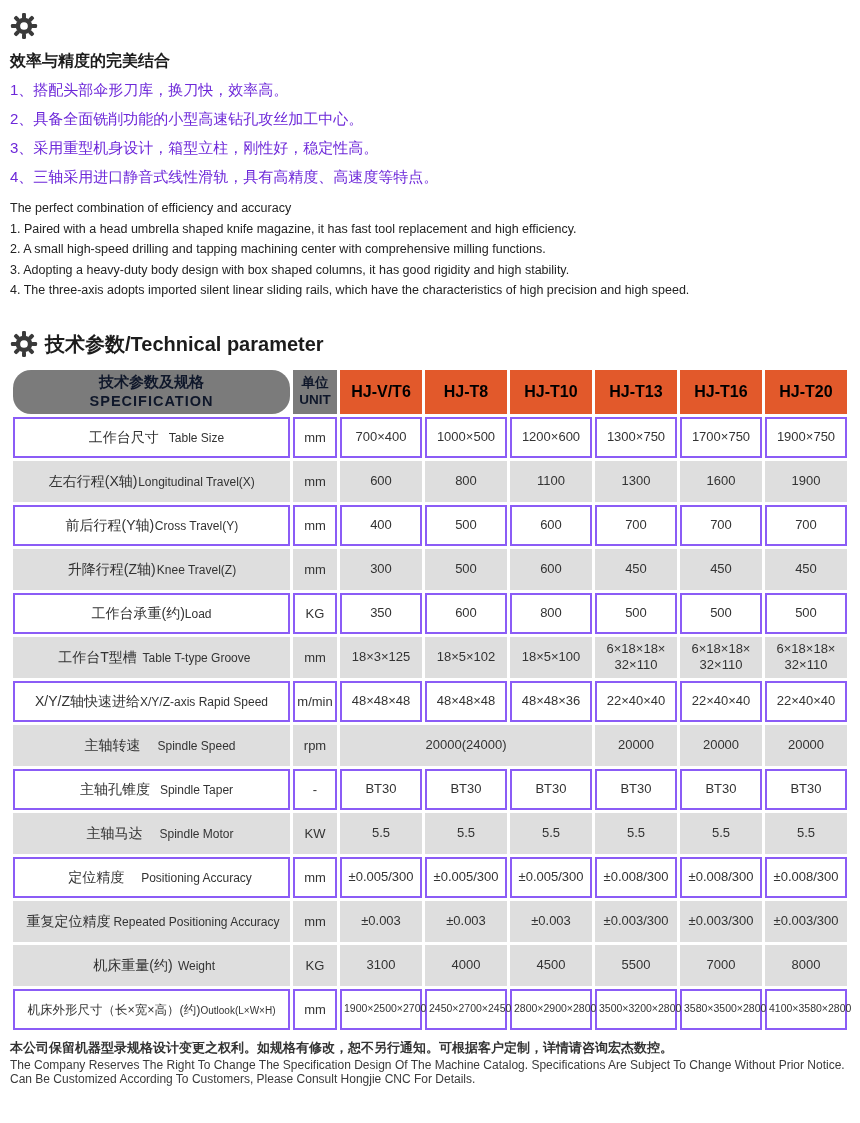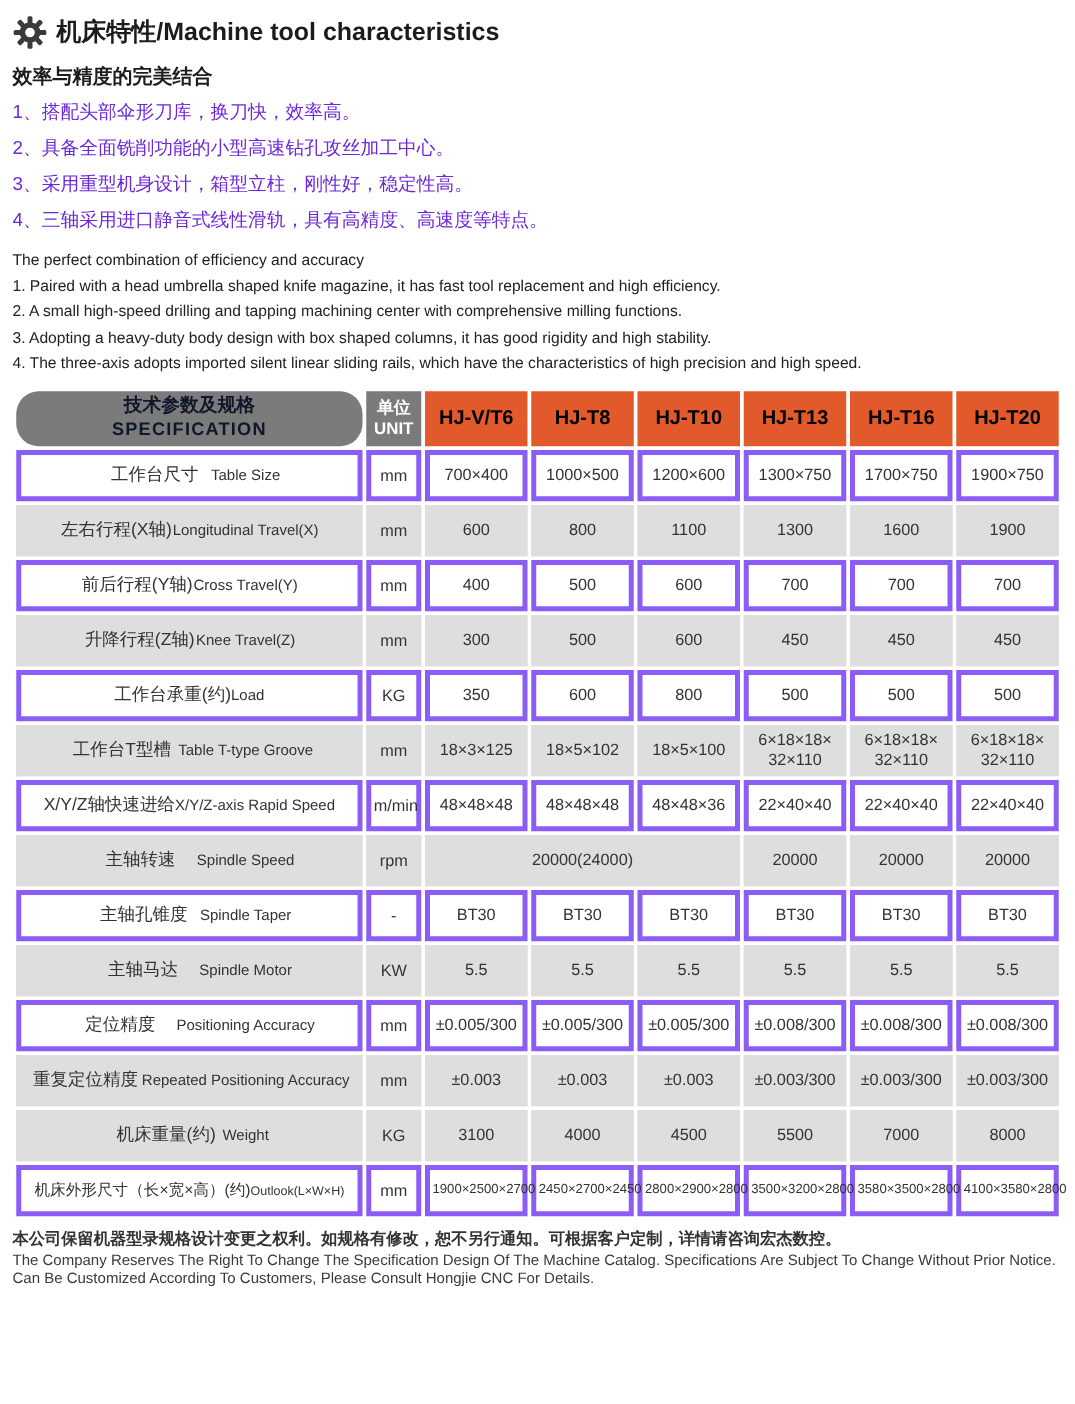--- a/index.html
+++ b/index.html
@@ -25,25 +25,25 @@
 
   .features-en{margin-top:3px;}
   .features-en div{font-size:12.5px;color:#222;line-height:20.5px;}
 
   .sec2{margin-top:29px;}
 
   table.spec{width:840px;border-collapse:separate;border-spacing:3px;table-layout:fixed;margin-top:9px;}
   table.spec th,table.spec td{padding:0 2px;vertical-align:middle;text-align:center;}
   th.spec-h{background:var(--head-gray);color:#0f172a;font-size:15px;font-weight:bold;line-height:1.3;height:44px;border-radius:18px;}
   th.spec-h .sub{letter-spacing:1px;font-size:14.5px;}
-  th.unit-h{background:var(--head-gray);color:#ffffff;font-size:13.5px;font-weight:bold;line-height:1.25;height:44px;}
+  th.unit-h{background:var(--head-gray);color:#0f172a;font-size:13.5px;font-weight:bold;line-height:1.25;height:44px;}
   th.model-h{background:var(--accent);color:#000000;font-size:16px;font-weight:bold;height:44px;}
 
   tbody tr{height:41px;}
-  tbody tr.white td{background:#fff;border:4px solid #8b5cf6;text-align:center;}
+  tbody tr.white td{background:#fff;border:2px solid #8b5cf6;text-align:center;}
   tbody tr.gray td{background:var(--row-gray);border:1px solid var(--row-gray);}
   td.label{text-align:left;padding-left:15px;}
   td.label .zh{font-size:14px;color:#333;display:inline-block;min-width:90px;}
   td.label .en{font-size:12px;color:#333;}
   td.unit{font-size:13px;color:#333;}
   td.val{font-size:13px;color:#333;white-space:pre-line;line-height:1.25;}
   tr.small td.label{padding-left:2px;}
   tr.small td.label .zh{min-width:0;font-size:12.5px;}
   tr.small td.label .en{font-size:10px;}
   tr.small td.val{font-size:10.5px;}
@@ -67,40 +67,58 @@
           <rect x="10.3" y="0.8" width="3.4" height="5" rx="1.1" transform="rotate(90 12 12)"></rect>
           <rect x="10.3" y="0.8" width="3.4" height="5" rx="1.1" transform="rotate(135 12 12)"></rect>
           <rect x="10.3" y="0.8" width="3.4" height="5" rx="1.1" transform="rotate(180 12 12)"></rect>
           <rect x="10.3" y="0.8" width="3.4" height="5" rx="1.1" transform="rotate(225 12 12)"></rect>
           <rect x="10.3" y="0.8" width="3.4" height="5" rx="1.1" transform="rotate(270 12 12)"></rect>
           <rect x="10.3" y="0.8" width="3.4" height="5" rx="1.1" transform="rotate(315 12 12)"></rect>
         </g>
         <circle cx="12" cy="12" r="3.3" fill="#ffffff"></circle>
       </svg>
     </span>
-    <span class="sec-title">机床特性/Machine tool characteristics</span>
   </div>
 
   <div class="subtitle">效率与精度的完美结合</div>
 
   <ul class="features-zh">
       <li>1、搭配头部伞形刀库，换刀快，效率高。</li>
       <li>2、具备全面铣削功能的小型高速钻孔攻丝加工中心。</li>
       <li>3、采用重型机身设计，箱型立柱，刚性好，稳定性高。</li>
       <li>4、三轴采用进口静音式线性滑轨，具有高精度、高速度等特点。</li>
     </ul>
 
   <div class="features-en">
       <div>The perfect combination of efficiency and accuracy</div>
       <div>1. Paired with a head umbrella shaped knife magazine, it has fast tool replacement and high efficiency.</div>
       <div>2. A small high-speed drilling and tapping machining center with comprehensive milling functions.</div>
       <div>3. Adopting a heavy-duty body design with box shaped columns, it has good rigidity and high stability.</div>
       <div>4. The three-axis adopts imported silent linear sliding rails, which have the characteristics of high precision and high speed.</div>
     </div>
 
+  <div class="sec-header sec2">
+    <span class="gear">
+      <svg viewBox="0 0 24 24" width="28" height="28" aria-hidden="true">
+        <g fill="#3A3A3A">
+          <circle cx="12" cy="12" r="7.1"></circle>
+          <rect x="10.3" y="0.8" width="3.4" height="5" rx="1.1"></rect>
+          <rect x="10.3" y="0.8" width="3.4" height="5" rx="1.1" transform="rotate(45 12 12)"></rect>
+          <rect x="10.3" y="0.8" width="3.4" height="5" rx="1.1" transform="rotate(90 12 12)"></rect>
+          <rect x="10.3" y="0.8" width="3.4" height="5" rx="1.1" transform="rotate(135 12 12)"></rect>
+          <rect x="10.3" y="0.8" width="3.4" height="5" rx="1.1" transform="rotate(180 12 12)"></rect>
+          <rect x="10.3" y="0.8" width="3.4" height="5" rx="1.1" transform="rotate(225 12 12)"></rect>
+          <rect x="10.3" y="0.8" width="3.4" height="5" rx="1.1" transform="rotate(270 12 12)"></rect>
+          <rect x="10.3" y="0.8" width="3.4" height="5" rx="1.1" transform="rotate(315 12 12)"></rect>
+        </g>
+        <circle cx="12" cy="12" r="3.3" fill="#ffffff"></circle>
+      </svg>
+    </span>
+    <span class="sec-title">技术参数/Technical parameter</span>
+  </div>
 
   <table class="spec">
     <colgroup>
       <col style="width:277px">
       <col style="width:44px">
       <col>
         <col>
         <col>
         <col>
         <col>

